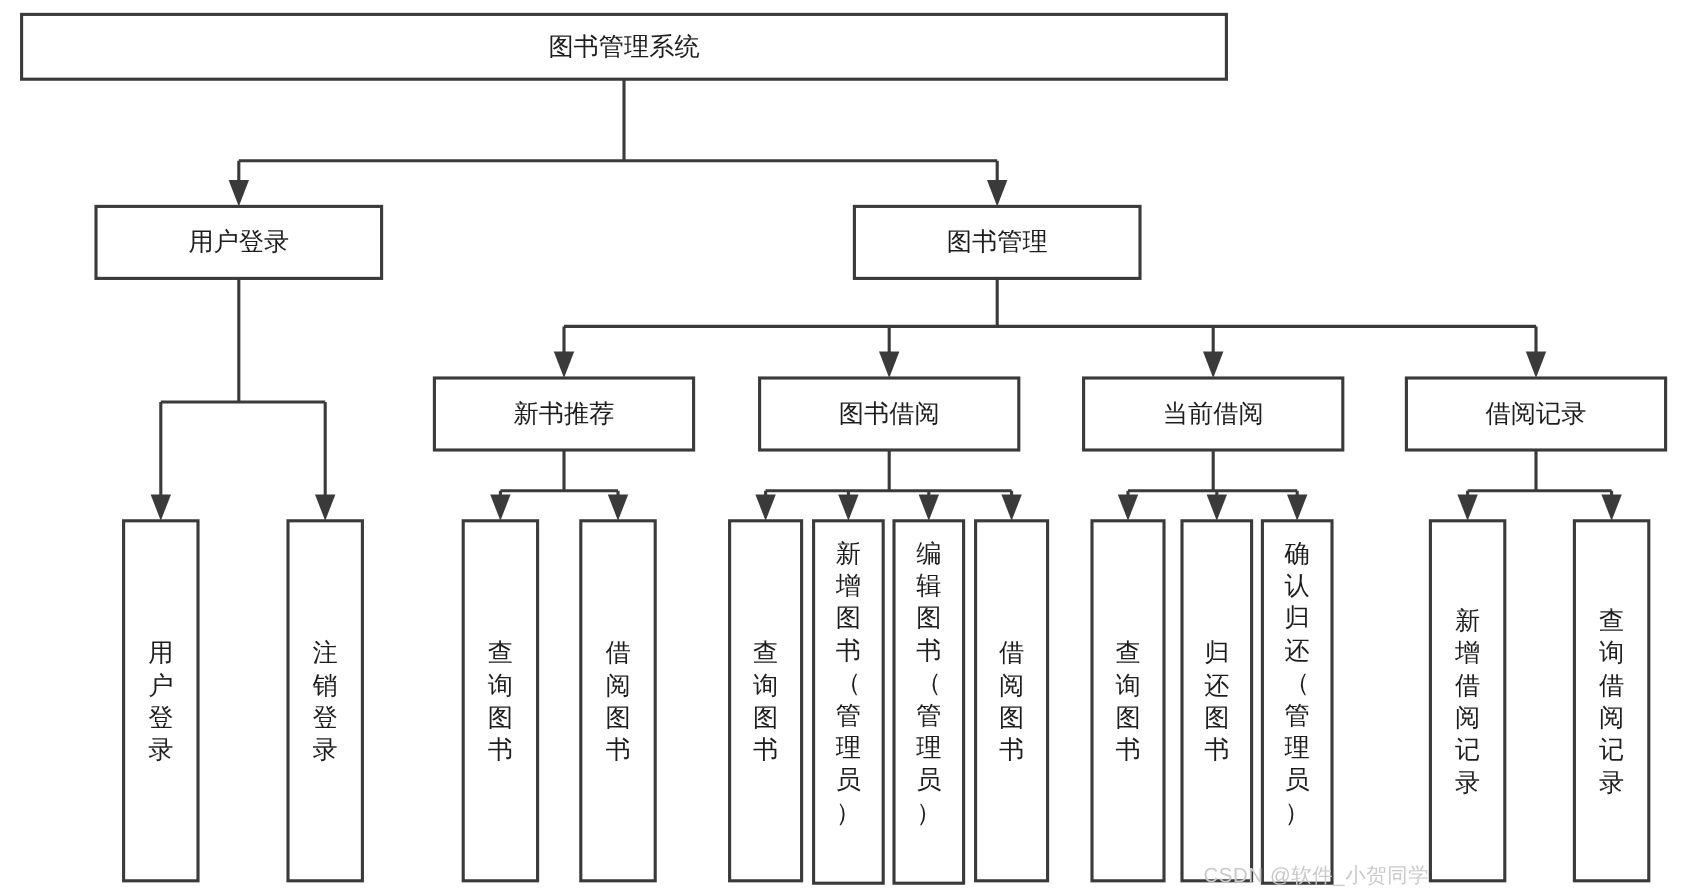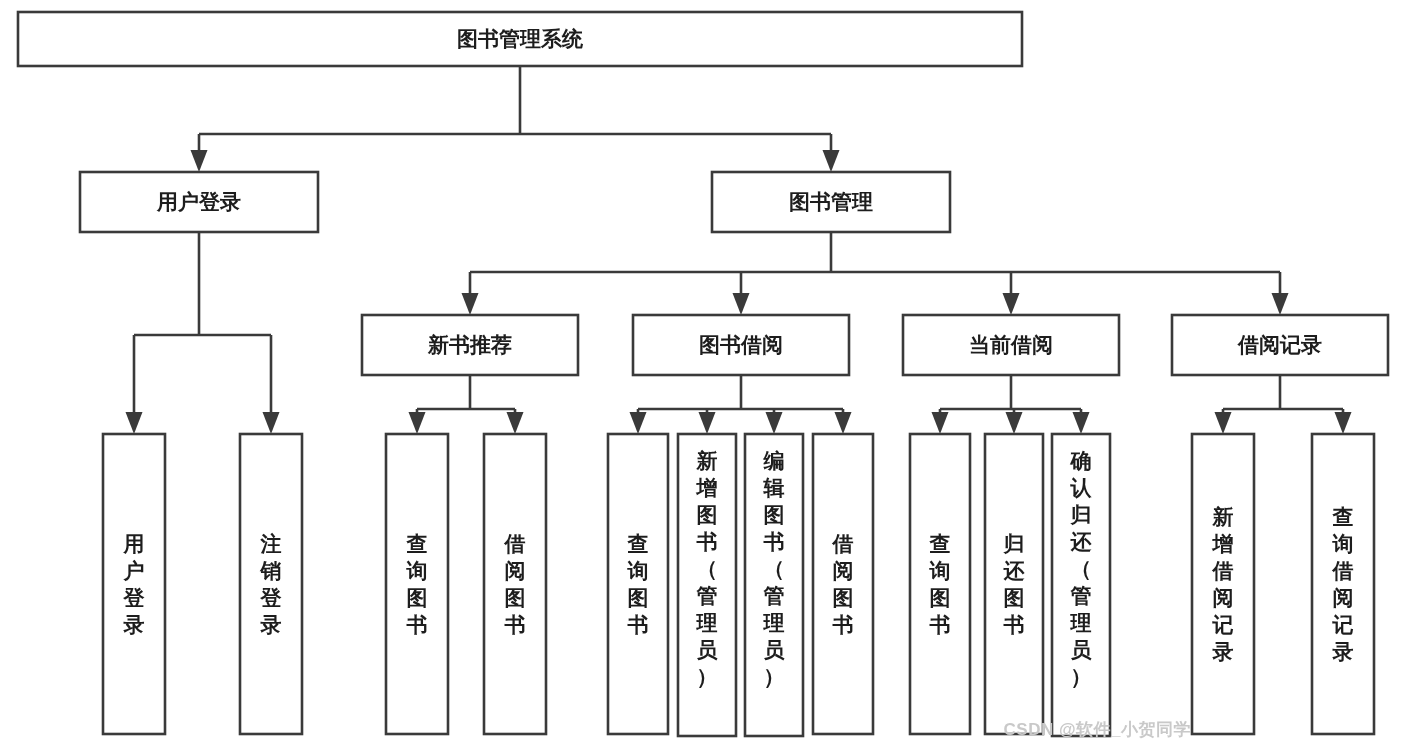--- a/index.html
+++ b/index.html
@@ -10,21 +10,20 @@
   body {
     width: 1405px;
     height: 747px;
     font-family: "Liberation Sans", "DejaVu Sans", sans-serif;
     overflow: hidden;
   }
   #diagram-root {
     position: relative;
     width: 1201px;
     height: 747px;
-    font-weight: bold;
   }
   svg.diagram {
     position: absolute;
     top: 0;
     left: 0;
     width: 1405px;
     height: 747px;
   }
   .box-rect {
     fill: #ffffff;

